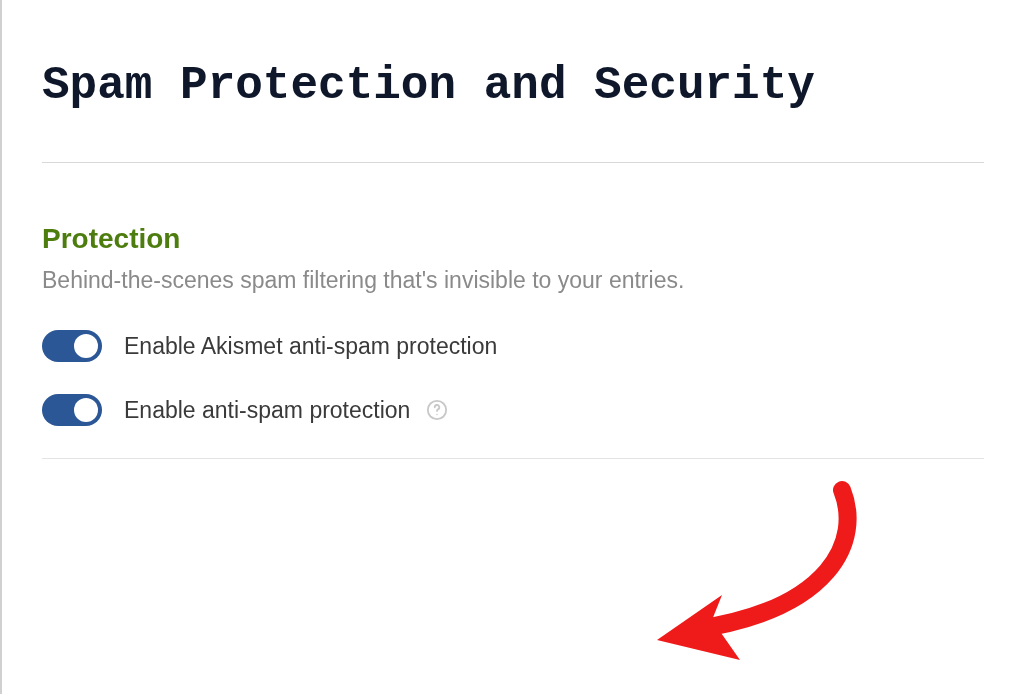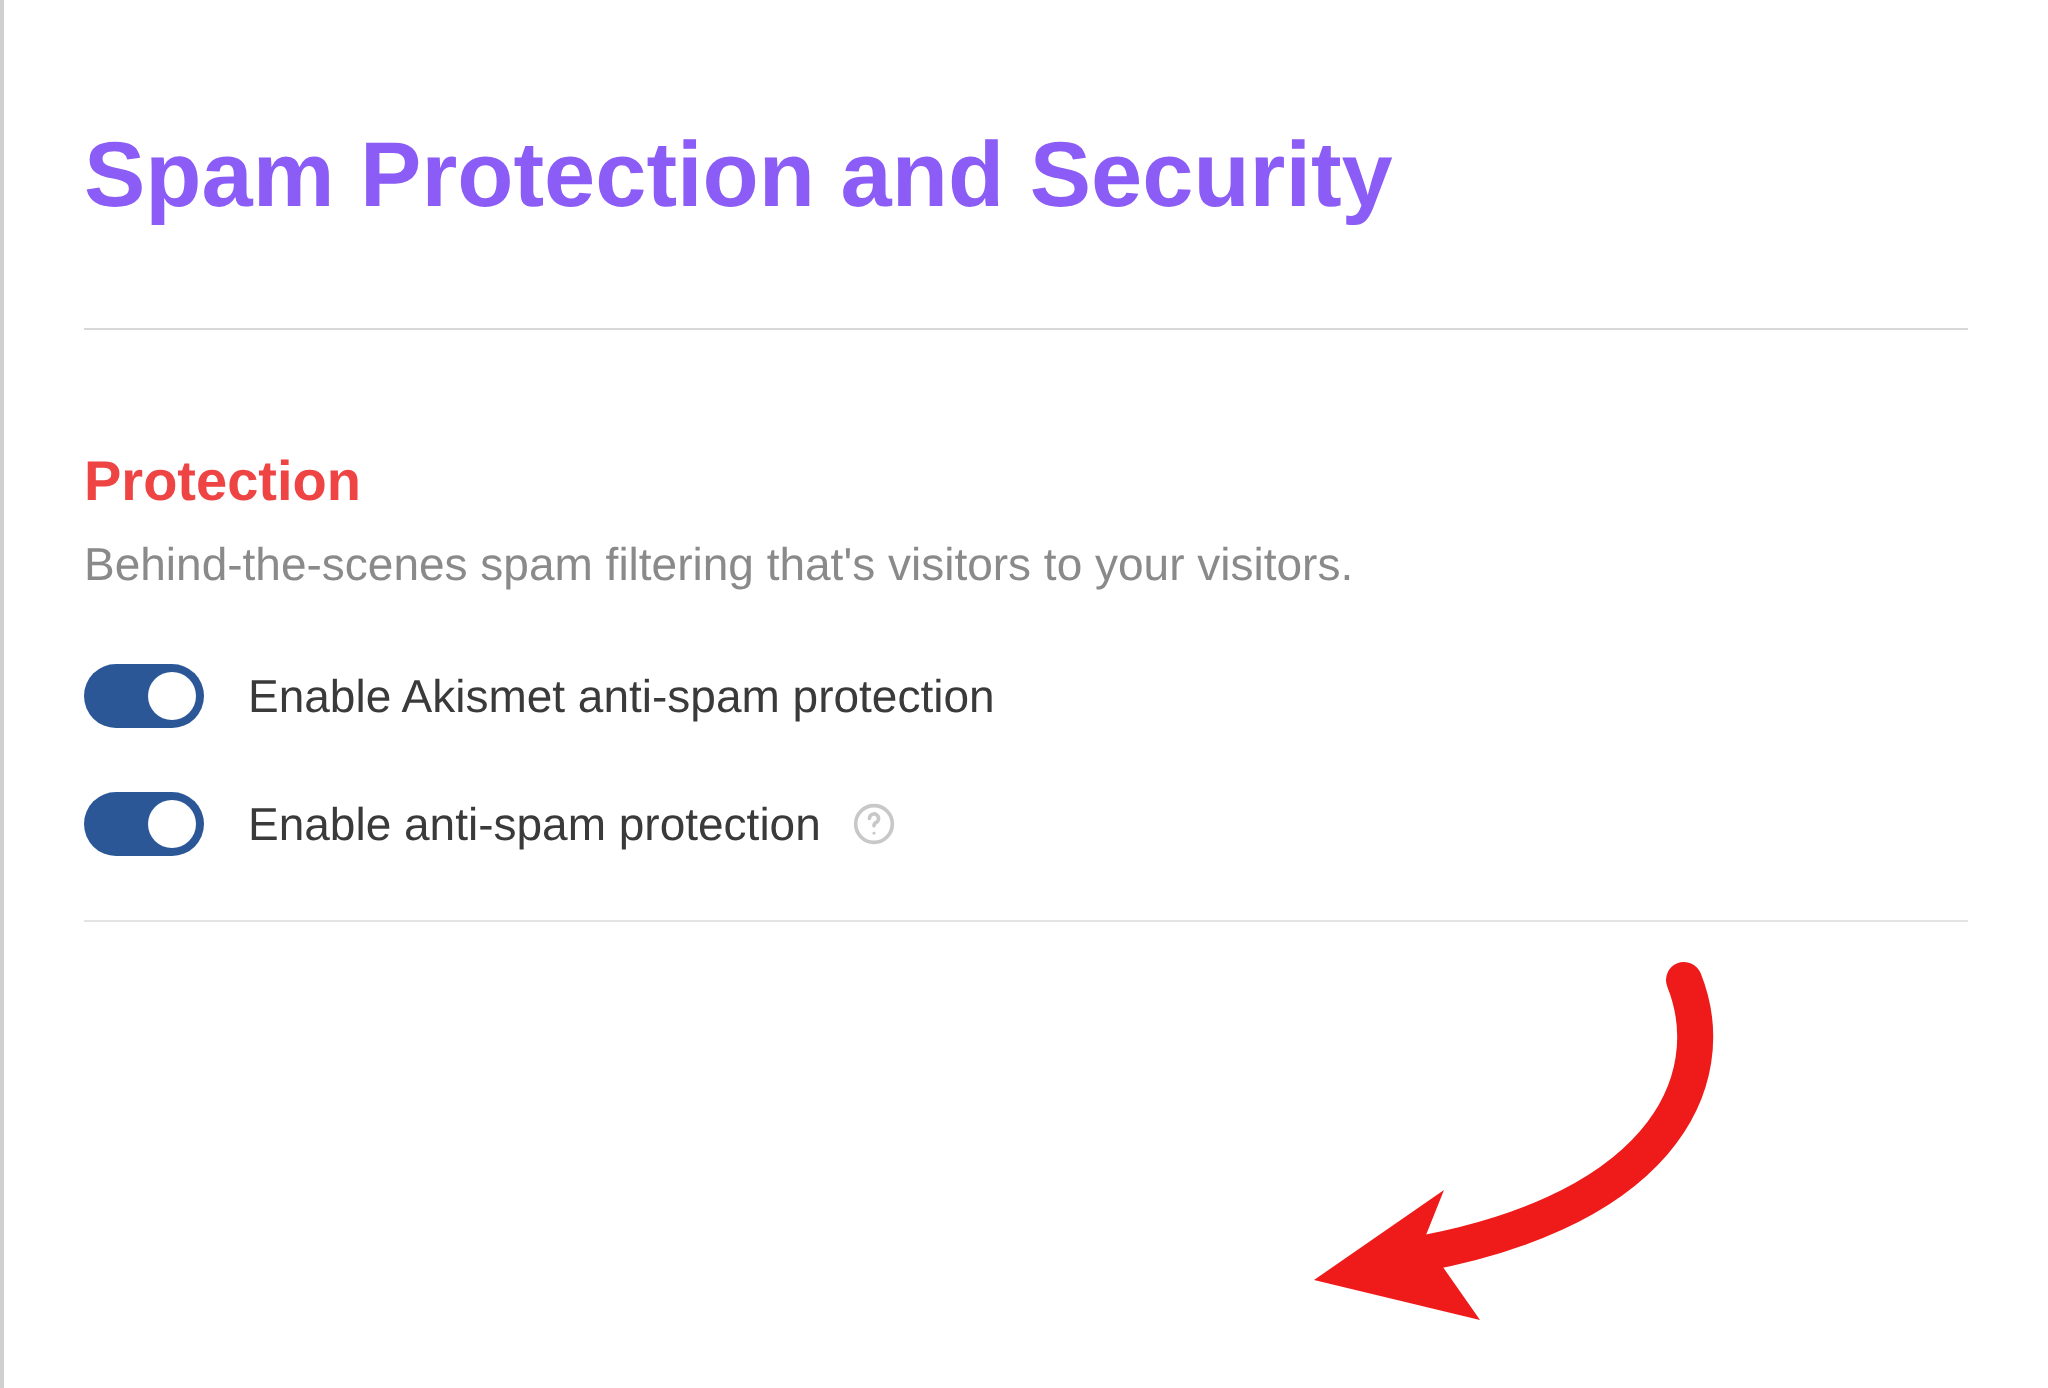--- a/index.html
+++ b/index.html
@@ -15,32 +15,33 @@
       padding: 0;
       position: relative;
       border-left: 2px solid #d0d0d0;
     }
     .page {
       padding: 60px 40px 40px 40px;
     }
     .page-title {
       font-size: 46px;
       font-weight: 700;
-      color: #8b5cf6;
+      color: #0f172a;
       margin-bottom: 50px;
+      font-family: Liberation Mono, monospace;
     }
     .divider {
       border: none;
       border-top: 1px solid #d8d8d8;
       margin-bottom: 60px;
     }
     .section-title {
       font-size: 28px;
       font-weight: 700;
-      color: #ef4444;
+      color: #4d7c0f;
       margin-bottom: 12px;
     }
     .section-subtitle {
       font-size: 23px;
       color: #8a8a8a;
       margin-bottom: 36px;
     }
     .toggle-row {
       display: flex;
       align-items: center;
@@ -94,21 +95,21 @@
     }
   </style>
 </head>
 <body>
 
 <div class="page">
   <h1 class="page-title">Spam Protection and Security</h1>
   <hr class="divider">
 
   <h2 class="section-title">Protection</h2>
-  <p class="section-subtitle">Behind-the-scenes spam filtering that's visitors to your visitors.</p>
+  <p class="section-subtitle">Behind-the-scenes spam filtering that's invisible to your entries.</p>
 
   <div class="toggle-row">
     <div class="toggle">
       <div class="toggle-knob"></div>
     </div>
     <span class="toggle-label">Enable Akismet anti-spam protection</span>
   </div>
 
   <div class="toggle-row">
     <div class="toggle">

